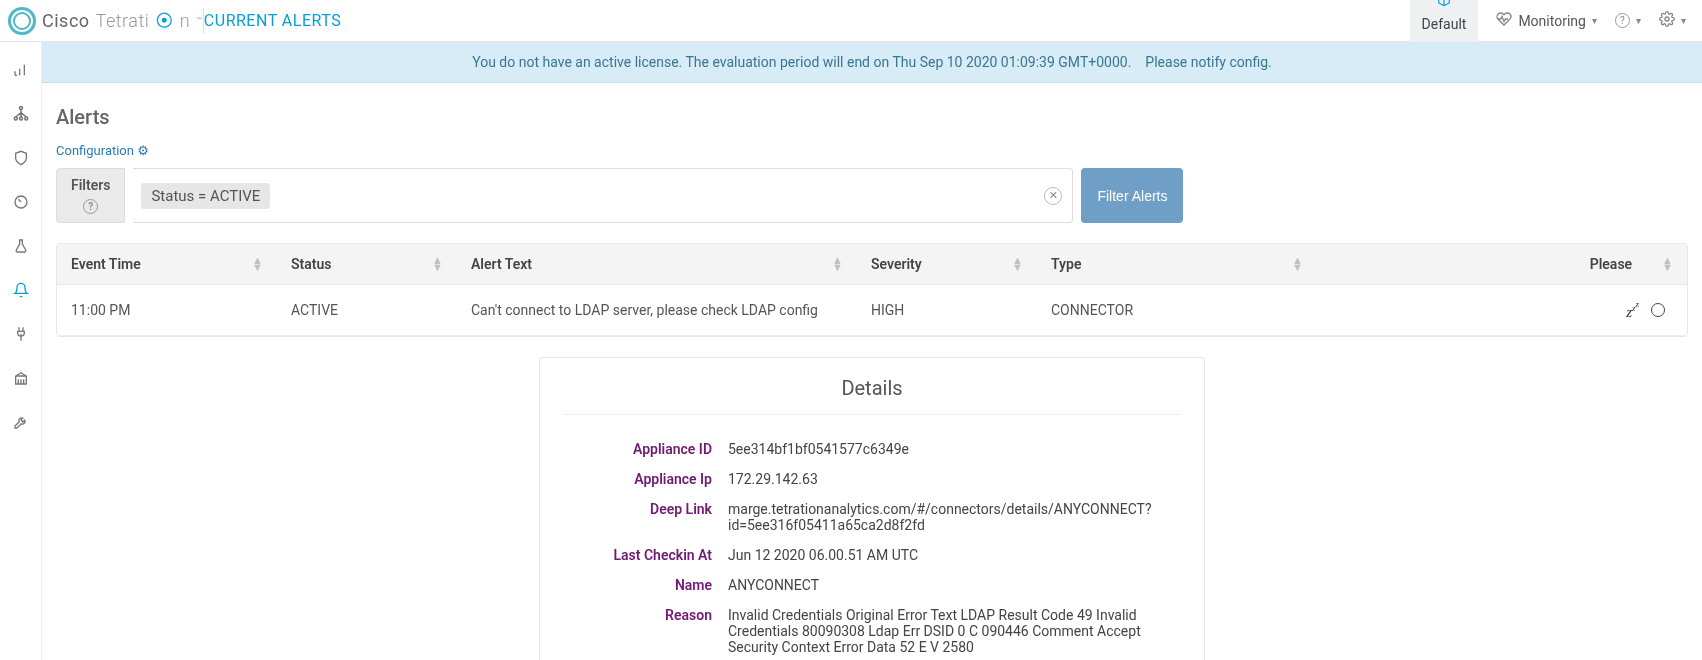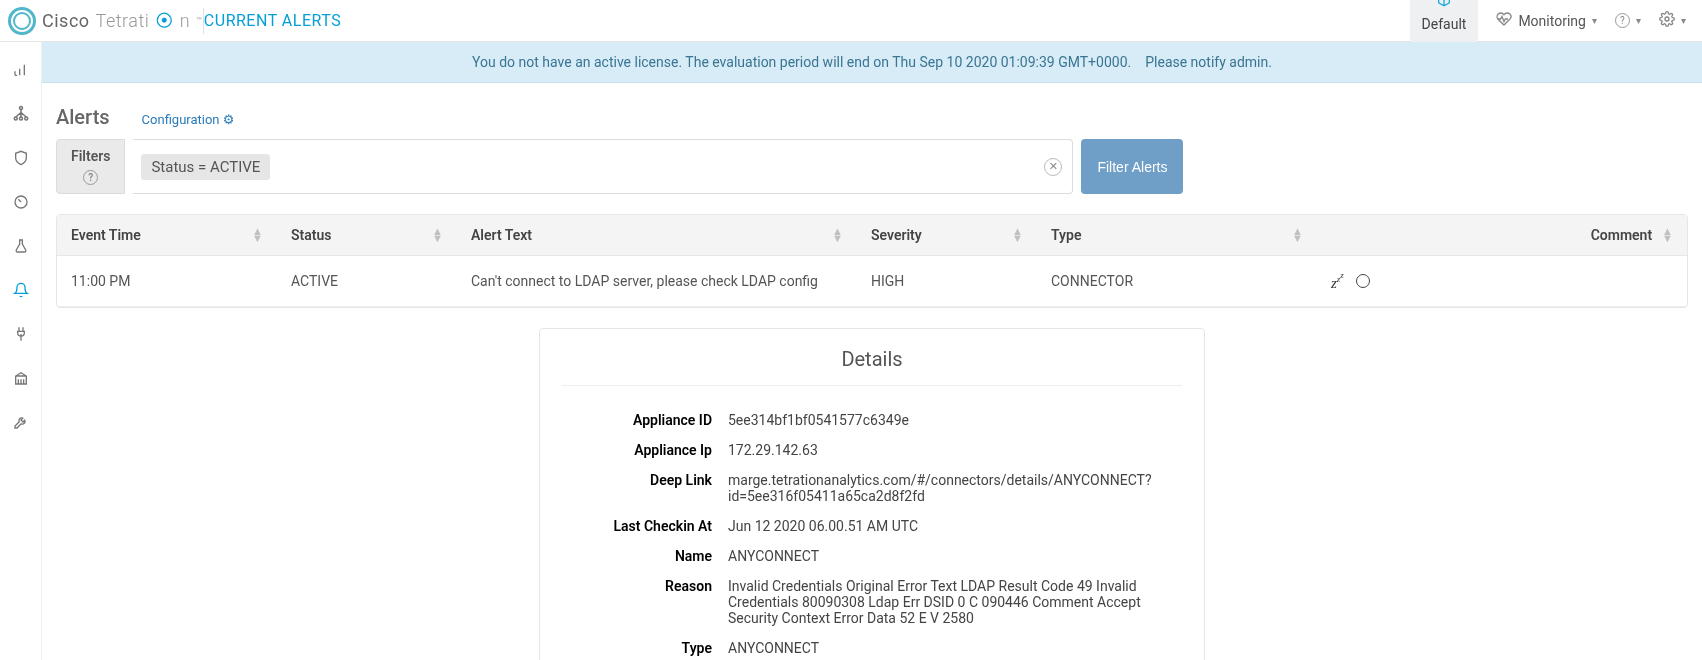--- a/index.html
+++ b/index.html
@@ -18,44 +18,44 @@
   .pill .cube{color:#049fd9;}
   .caret{font-size:10px; color:#888;}
   .tb-item{display:inline-flex; align-items:center; gap:6px; color:#555; cursor:pointer;}
   .tb-item svg{opacity:0.7;}
   .shell{display:flex;}
   .sidenav{width:42px; background:#fff; border-right:1px solid #eee; display:flex; flex-direction:column; align-items:center; padding-top:18px; gap:24px;}
   .sidenav .nav-icon{width:20px; height:20px; display:flex; align-items:center; justify-content:center; color:#777; cursor:pointer;}
   .sidenav .nav-icon.active{color:#049fd9;}
   .content{flex:1; padding:0 0 20px 0;}
   .license-banner{background:#d8ecf7; color:#3a7592; font-size:14px; padding:12px 20px; display:flex; justify-content:center; gap:14px; border-bottom:1px solid #c7e0ee;}
-  .page-head{display:flex; align-items:baseline; gap:32px; padding:22px 14px 10px;}
+  .page-head{display:flex; align-items:baseline; gap:14px; padding:22px 14px 10px;flex-direction:column;}
   .page-head h2{font-size:20px; font-weight:500; color:#666;}
   .conf-link{font-size:13px; color:#2b7bb9; cursor:pointer;}
   .filters-row{display:flex; align-items:stretch; gap:8px; padding:0 14px 10px;}
   .filters-label{background:#eaeaea; border:1px solid #dcdcdc; border-radius:4px 0 0 4px; padding:8px 14px; display:flex; align-items:center; gap:6px; color:#555; font-weight:600;flex-direction:column;}
   .filters-input{flex:1; border:1px solid #dcdcdc; border-left:none; border-radius:0 4px 4px 0; display:flex; align-items:center; padding:0 8px; position:relative; max-width:940px;}
   .chip{background:#e6e6e6; border-radius:3px; padding:4px 10px; color:#555; font-size:15px;}
   .clear-x{position:absolute; right:10px; top:50%; transform:translateY(-50%); width:18px; height:18px; border:1px solid #bbb; border-radius:50%; display:flex; align-items:center; justify-content:center; font-size:11px; color:#888; cursor:pointer;}
   .btn-filter{background:#6f9ec7; color:#fff; border:none; border-radius:4px; padding:8px 16px; cursor:pointer; font-size:14px;}
   .table{margin:10px 14px 0; border:1px solid #e6e6e6; border-radius:4px; overflow:visible;}
   .thead,.trow{display:grid; grid-template-columns: 220px 180px 400px 180px 280px 1fr; align-items:center;}
   .thead{background:#f4f4f4; border-bottom:1px solid #e6e6e6;}
-  .th{padding:12px 14px; font-weight:600; color:#444; display:flex; align-items:center; justify-content:space-between;}
+  .th{padding:12px 14px; font-weight:600; color:#444; display:flex; align-items:center; justify-content:space-between;gap:20px;}
   .sort{color:#c0c0c0; font-size:11px; display:flex; flex-direction:column; line-height:7px;}
   .trow{border-bottom:1px solid #eee;}
   .td{padding:14px; color:#555;}
-  .actions-cell{display:flex; justify-content:flex-start; gap:12px; align-items:center; padding-right:22px;}
+  .actions-cell{display:flex; justify-content:flex-end; gap:12px; align-items:center; padding-right:22px;}
   .snooze{font-family:serif; font-style:italic; color:#333; font-size:15px; position:relative; cursor:pointer;}
   .snooze sup{font-size:9px;}
   .circle{width:14px; height:14px; border:1.5px solid #444; border-radius:50%; display:inline-block; cursor:pointer;}
   .details-card{margin:20px auto 0; width:666px; border:1px solid #e6e6e6; border-radius:4px; padding:18px 22px 28px;}
   .details-card h3{text-align:center; font-weight:400; font-size:20px; color:#555; padding-bottom:14px; border-bottom:1px solid #eee; margin-bottom:26px;}
   .dl{display:grid; grid-template-columns: 150px 1fr; row-gap:14px; column-gap:16px;}
-  .dt{text-align:right; font-weight:600; color:#000000;}
+  .dt{text-align:right; font-weight:600; color:#701a75;}
   .dd{color:#444; word-break:break-word;}
   .help-circle{display:inline-flex; width:15px; height:15px; border:1px solid #999; border-radius:50%; align-items:center; justify-content:center; font-size:10px; color:#888;}
 </style>
 </head>
 <body>
 
 <div class="topbar">
   <div class="topbar-left">
     <div class="logo">
       <span class="swirl"></span>
@@ -154,21 +154,21 @@
     <span class="nav-icon">
         <svg width="16" height="16" viewBox="0 0 24 24" fill="none" stroke="currentColor" stroke-width="2">
           <path d="M14.7 6.3a4 4 0 0 0-5.4 5.4L3 18v3h3l6.3-6.3a4 4 0 0 0 5.4-5.4L15 12 12 9l2.7-2.7z"></path>
         </svg>
       </span>
   </div>
 
   <div class="content">
     <div class="license-banner">
       <span>You do not have an active license. The evaluation period will end on Thu Sep 10 2020 01:09:39 GMT+0000.</span>
-      <span>Please notify admin.</span>
+      <span>Please notify config.</span>
     </div>
 
     <div class="page-head">
       <h2>Alerts</h2>
       <span class="conf-link">
         <span>Configuration</span>
         <span>⚙</span>
       </span>
     </div>
 
@@ -215,21 +215,21 @@
             </span>
           </div>
         <div class="th">
             <span>Type</span>
             <span class="sort">
               <span>▲</span>
               <span>▼</span>
             </span>
           </div>
         <div class="th" style="justify-content:flex-end">
-            <span>Comment</span>
+            <span>Please</span>
             <span class="sort" style="margin-left:10px">
               <span>▲</span>
               <span>▼</span>
             </span>
           </div>
       </div>
       <div class="trow">
         <div class="td">11:00 PM</div>
         <div class="td">ACTIVE</div>
         <div class="td">Can't connect to LDAP server, please check LDAP config</div>

